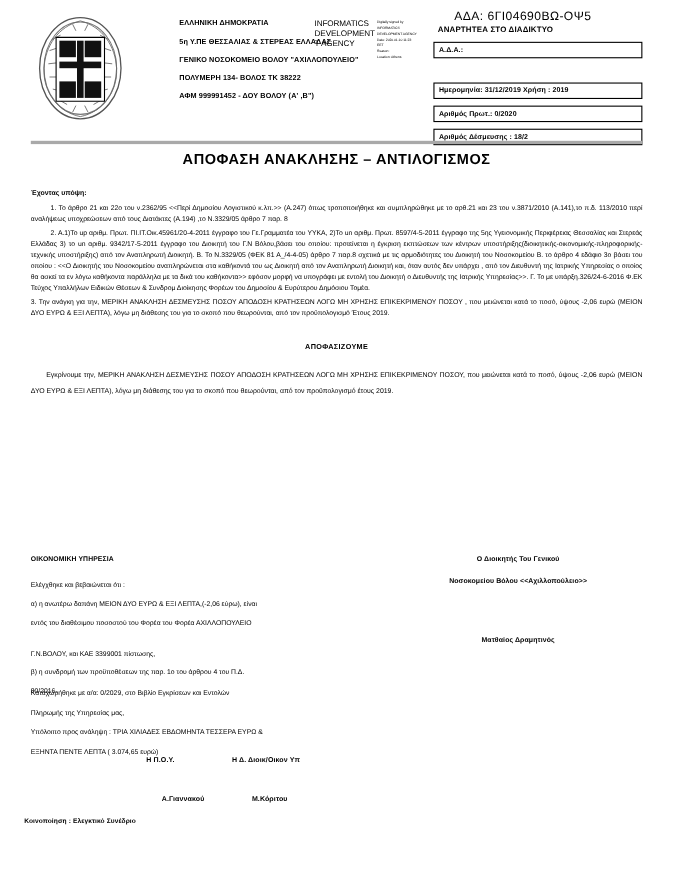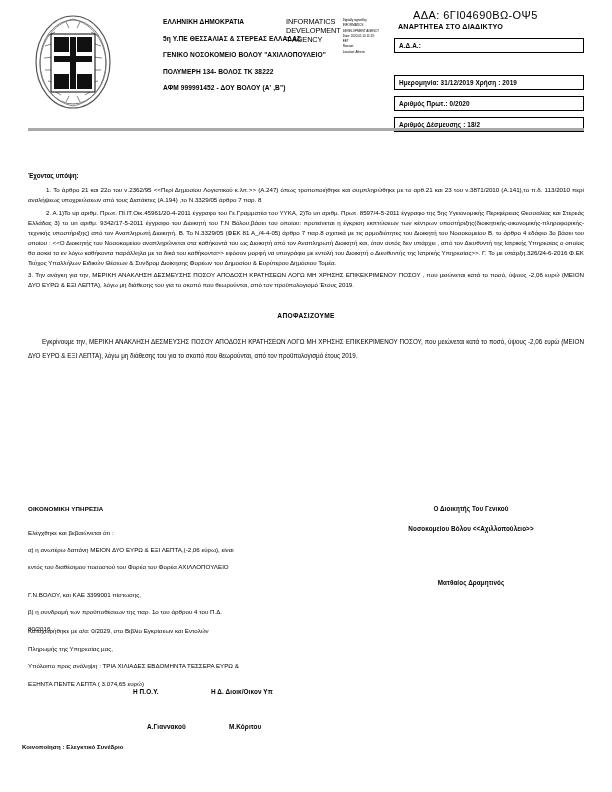--- a/index.html
+++ b/index.html
@@ -326,20 +326,21 @@
     <div class="info-boxes">
       <div class="info-box">Α.Δ.Α.:</div>
       <div class="info-box box-gap-lg">Ημερομηνία: 31/12/2019 Χρήση : 2019</div>
       <div class="info-box box-gap-sm">Αριθμός Πρωτ.: 0/2020</div>
       <div class="info-box box-gap-sm">Αριθμός Δέσμευσης : 18/2</div>
     </div>
   </div>
 
   <div class="hr-rule"></div>
 
+  <div class="doc-title">ΑΠΟΦΑΣΗ ΑΝΑΚΛΗΣΗΣ – ΑΝΤΙΛΟΓΙΣΜΟΣ</div>
 
   <div class="body-area">
     <div class="lead-line">Έχοντας υπόψη:</div>
     <div class="para indent">1.      Το άρθρο 21 και 22ο του ν.2362/95  &lt;&lt;Περί Δημοσίου Λογιστικού κ.λπ.&gt;&gt; (Α.247) όπως τροποποιήθηκε και συμπληρώθηκε με το αρθ.21 και 23 του ν.3871/2010 (Α.141),το π.δ. 113/2010 περί αναλήψεως υποχρεώσεων από τους Διατάκτες (Α.194) ,το Ν.3329/05 άρθρο 7 παρ. 8</div>
     <div class="para indent tight">2.      Α.1)Το up αριθμ. Πρωτ. ΠΙ.ΙΤ.Οικ.45961/20-4-2011 έγγραφο του Γε.Γραμματέα του ΥΥΚΑ, 2)Το un αριθμ. Πρωτ. 8597/4-5-2011 έγγραφο της  5ης Υγειονομικής Περιφέρειας Θεσσαλίας και Στερεάς Ελλάδας 3) το un αριθμ. 9342/17-5-2011 έγγραφο του Διοικητή του Γ.Ν Βόλου,βάσει του οποίου: προτείνεται η έγκριση εκπτώσεων των κέντρων υποστήριξης(διοικητικής-οικονομικής-πληροφορικής-τεχνικής υποστήριξης) από τον Αναπληρωτή Διοικητή. Β. Το Ν.3329/05 (ΦΕΚ 81 Α_/4-4-05) άρθρο 7 παρ.8 σχετικά με τις αρμοδιότητες του Διοικητή του Νοσοκομείου Β. το άρθρο 4 εδάφιο 3ο βάσει του οποίου : &lt;&lt;Ο Διοικητής του Νοσοκομείου αναπληρώνεται στα καθήκοντά του ως Διοικητή από τον Αναπληρωτή Διοικητή και, όταν αυτός δεν υπάρχει , από τον Διευθυντή της Ιατρικής Υπηρεσίας ο οποίος θα ασκεί τα εν λόγω καθήκοντα παράλληλα με τα δικά του καθήκοντα&gt;&gt; εφόσον μορφή να υπογράφει με εντολή του Διοικητή ο Διευθυντής της Ιατρικής Υπηρεσίας&gt;&gt;. Γ. Το με υπάρξη.326/24-6-2016 Φ.ΕΚ Τεύχος Υπαλλήλων Ειδικών Θέσεων &amp; Συνδρομ Διοίκησης Φορέων του Δημοσίου &amp; Ευρύτερου Δημόσιου Τομέα.</div>
     <div class="para tight">3. Την ανάγκη για την, ΜΕΡΙΚΗ ΑΝΑΚΛΗΣΗ ΔΕΣΜΕΥΣΗΣ ΠΟΣΟΥ ΑΠΟΔΟΣΗ ΚΡΑΤΗΣΕΩΝ ΛΟΓΩ ΜΗ ΧΡΗΣΗΣ ΕΠΙΚΕΚΡΙΜΕΝΟΥ ΠΟΣΟΥ , που μειώνεται κατά το ποσό, ύψους -2,06 ευρώ (ΜΕΙΟΝ ΔΥΟ ΕΥΡΩ &amp; ΕΞΙ ΛΕΠΤΑ), λόγω μη διάθεσης του για το σκοπό που θεωρούνται, από τον προϋπολογισμό Έτους 2019.</div>
 
     <div class="decision-heading">ΑΠΟΦΑΣΙΖΟΥΜΕ</div>
     <div class="decision-para">Εγκρίνουμε την, ΜΕΡΙΚΗ ΑΝΑΚΛΗΣΗ ΔΕΣΜΕΥΣΗΣ ΠΟΣΟΥ ΑΠΟΔΟΣΗ ΚΡΑΤΗΣΕΩΝ ΛΟΓΩ ΜΗ ΧΡΗΣΗΣ ΕΠΙΚΕΚΡΙΜΕΝΟΥ ΠΟΣΟΥ, που μειώνεται κατά το ποσό, ύψους -2,06 ευρώ (ΜΕΙΟΝ ΔΥΟ ΕΥΡΩ &amp; ΕΞΙ ΛΕΠΤΑ), λόγω μη διάθεσης του για το σκοπό που θεωρούνται, από τον προϋπολογισμό έτους 2019.</div>
   </div>

